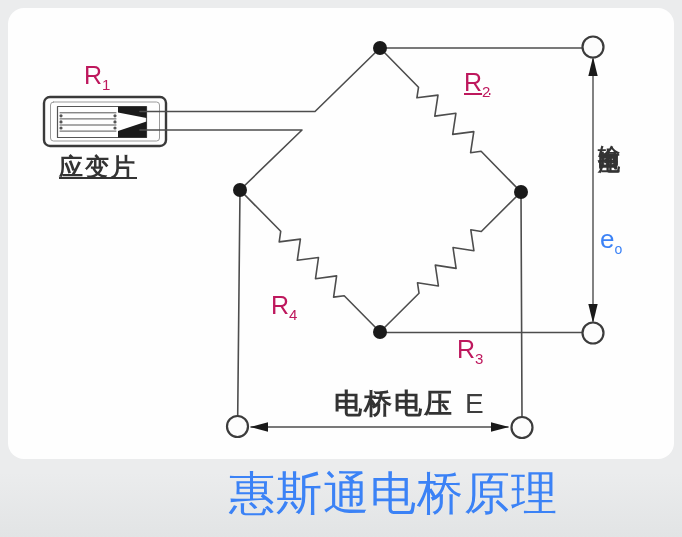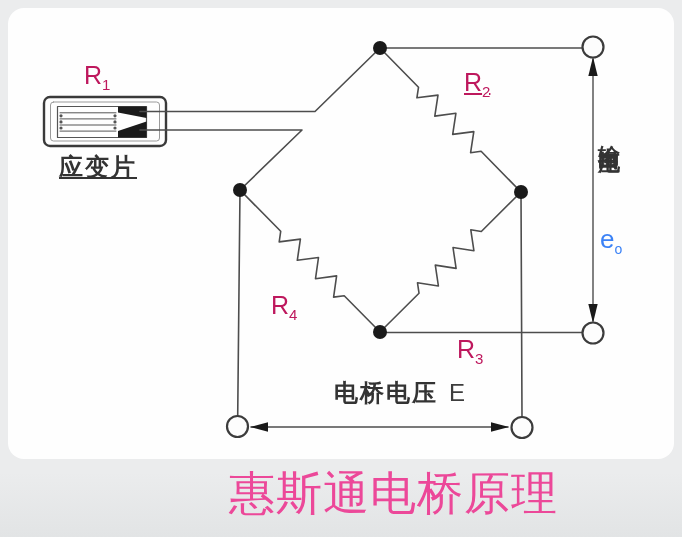--- a/index.html
+++ b/index.html
@@ -37,33 +37,33 @@
   .lbl-r3       { left: 457px; top: 296px; margin-top: 40px; }
   .lbl-r4       { left: 271px; top: 292px; }
   .lbl-outv {
     left: 598px; top: 127px;
     font-size: 22px;
     writing-mode: vertical-rl;
     letter-spacing: 3px;
   }
   .lbl-eo { left: 600px; top: 226px; font-size: 26px; color: #3b82f6; }
   .lbl-eo sub { font-size: 14px; }
-  .lbl-bridgev { left: 334px; top: 380px; font-size: 24px; }
+  .lbl-bridgev { left: 334px; top: 389px; font-size: 28px; }
   .lbl-bridgev .sym {
     font-family: "Liberation Sans", sans-serif;
     font-weight: 400; margin-left: 11px; letter-spacing: 0;
     color: #3d3d3d;
   }
   .figure-title {
     position: absolute;
     left: 229px; top: 463px;
     font-family: "Liberation Serif", "DejaVu Serif", serif;
     font-size: 46px;
     letter-spacing: 1px;
-    color: #ec4899;
+    color: #3b82f6;
     white-space: nowrap;
   }
 </style>
 </head>
 <body>
 
 <div class="card"></div>
 
 <svg class="circuit" viewBox="0 0 682 537">
   <g stroke="#4d4d4d" stroke-width="1.6" fill="none" stroke-linejoin="round" stroke-linecap="round">

